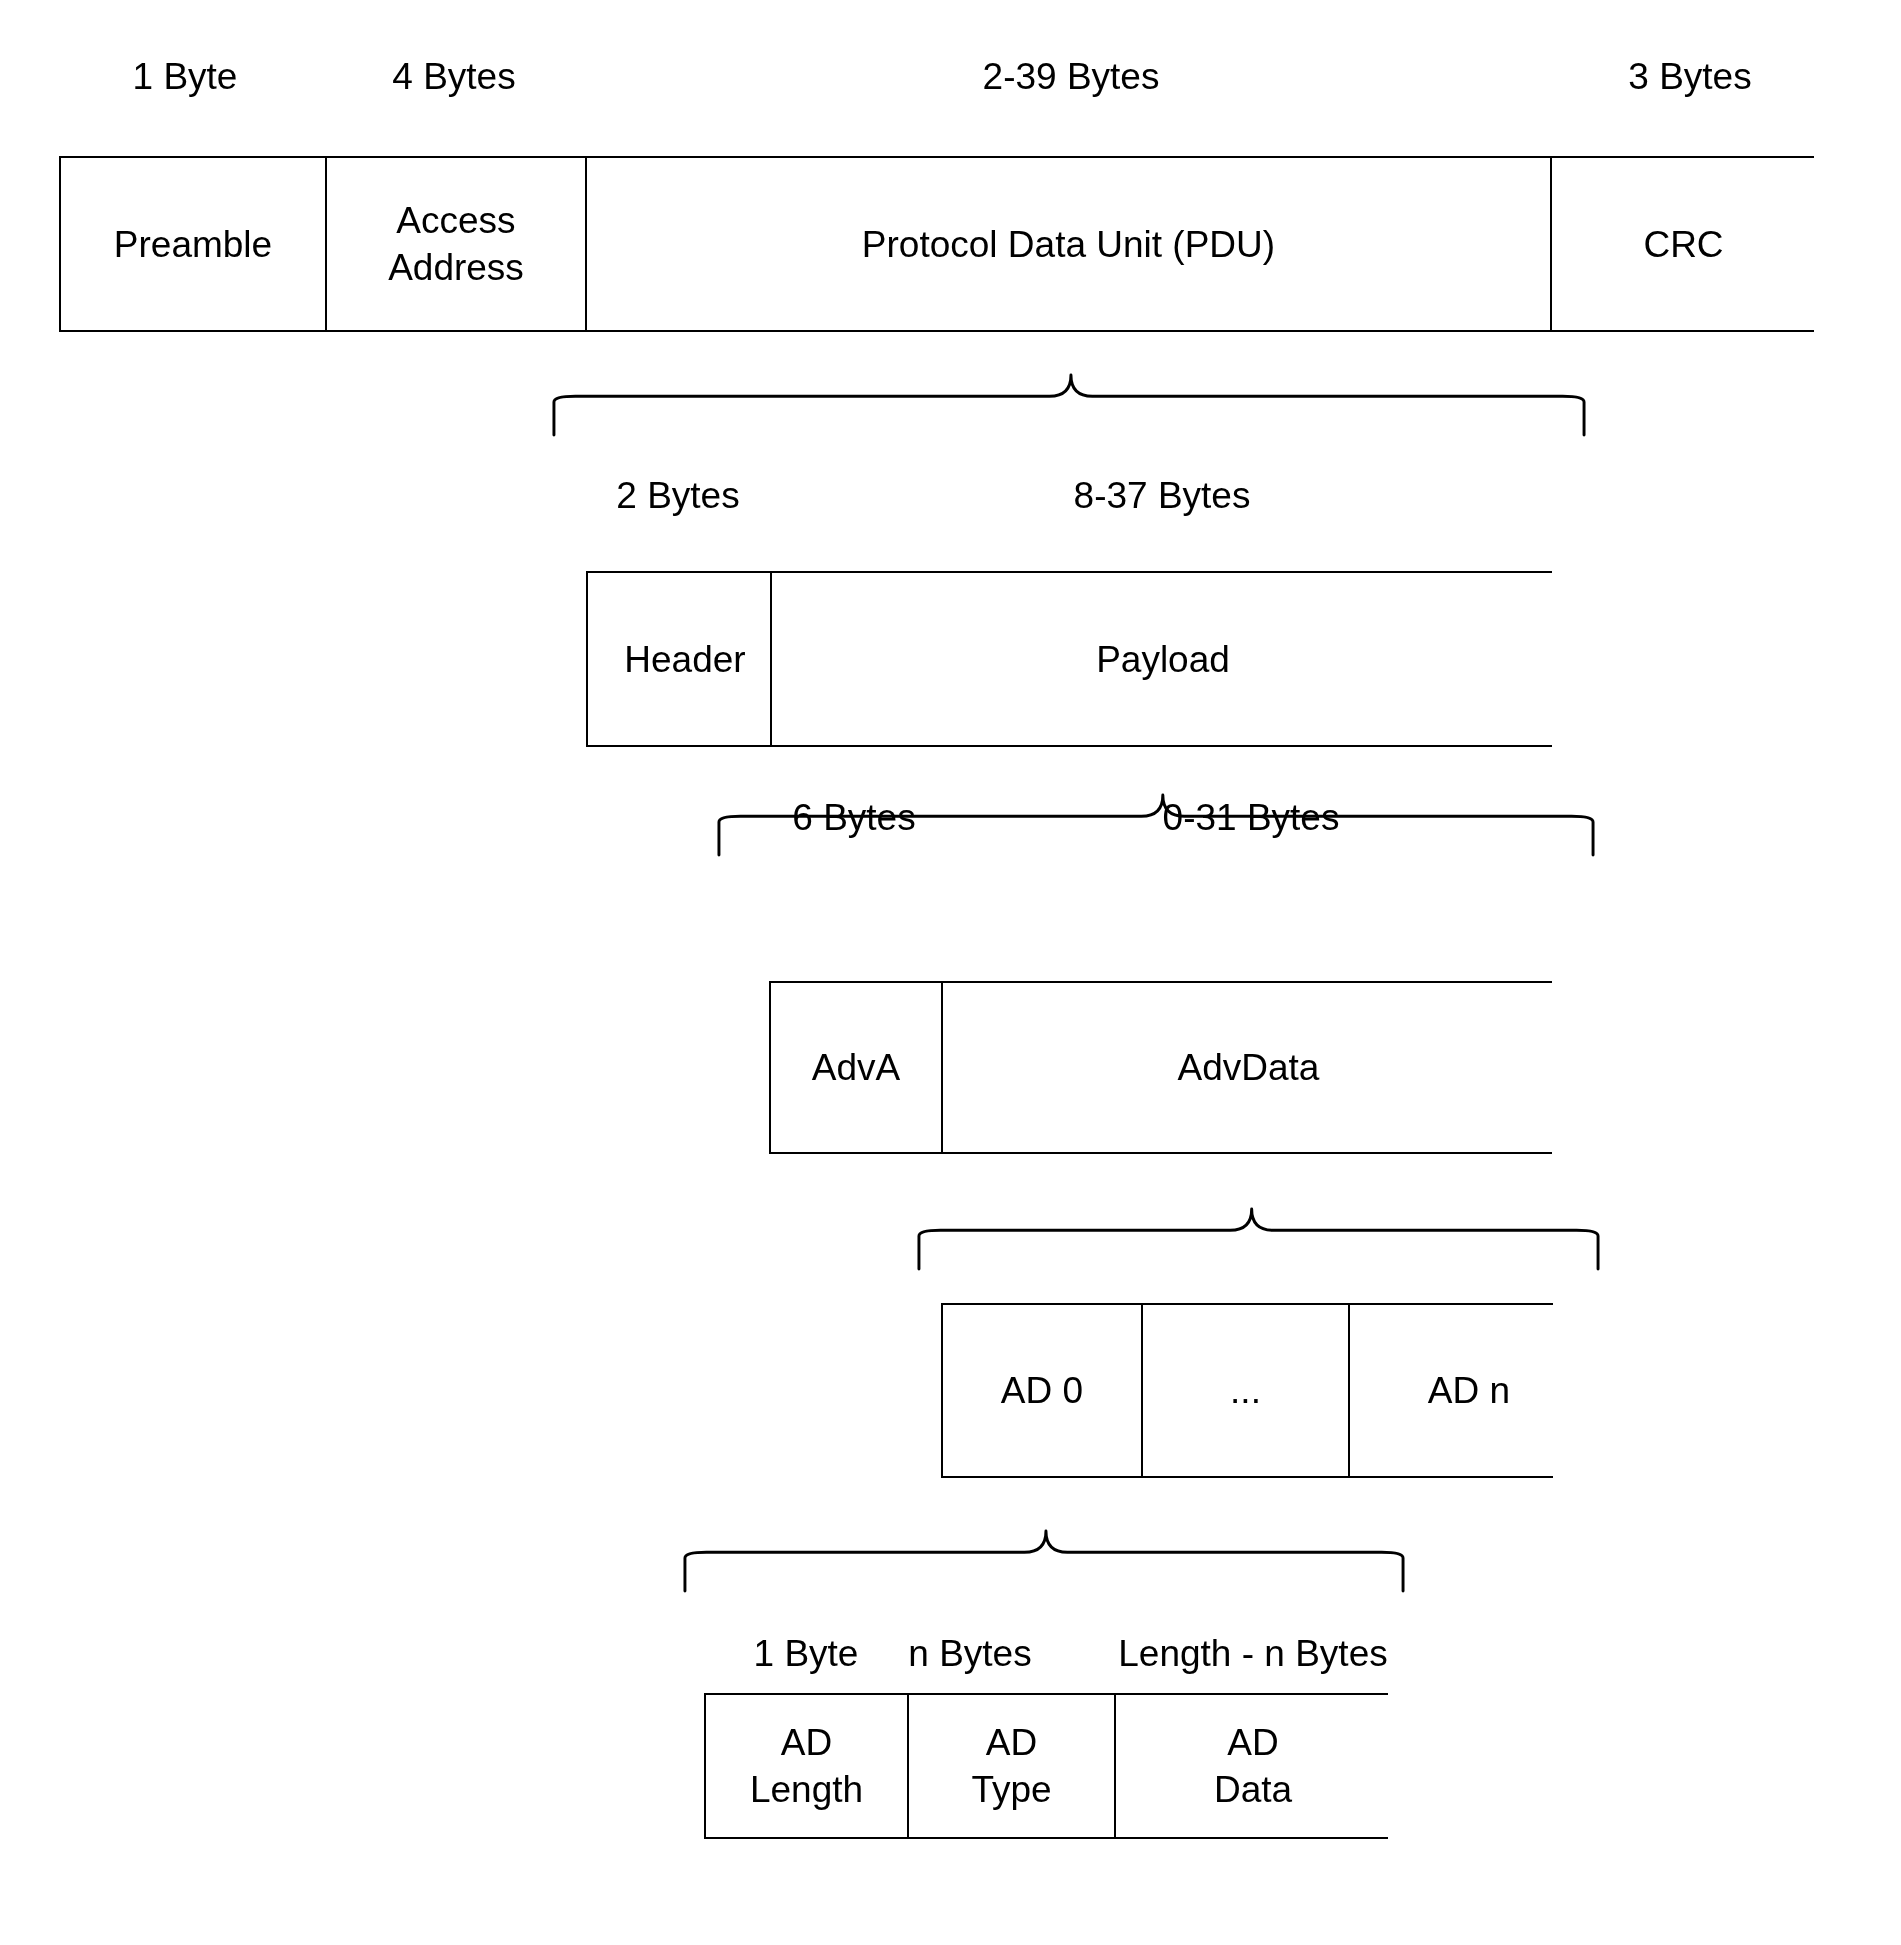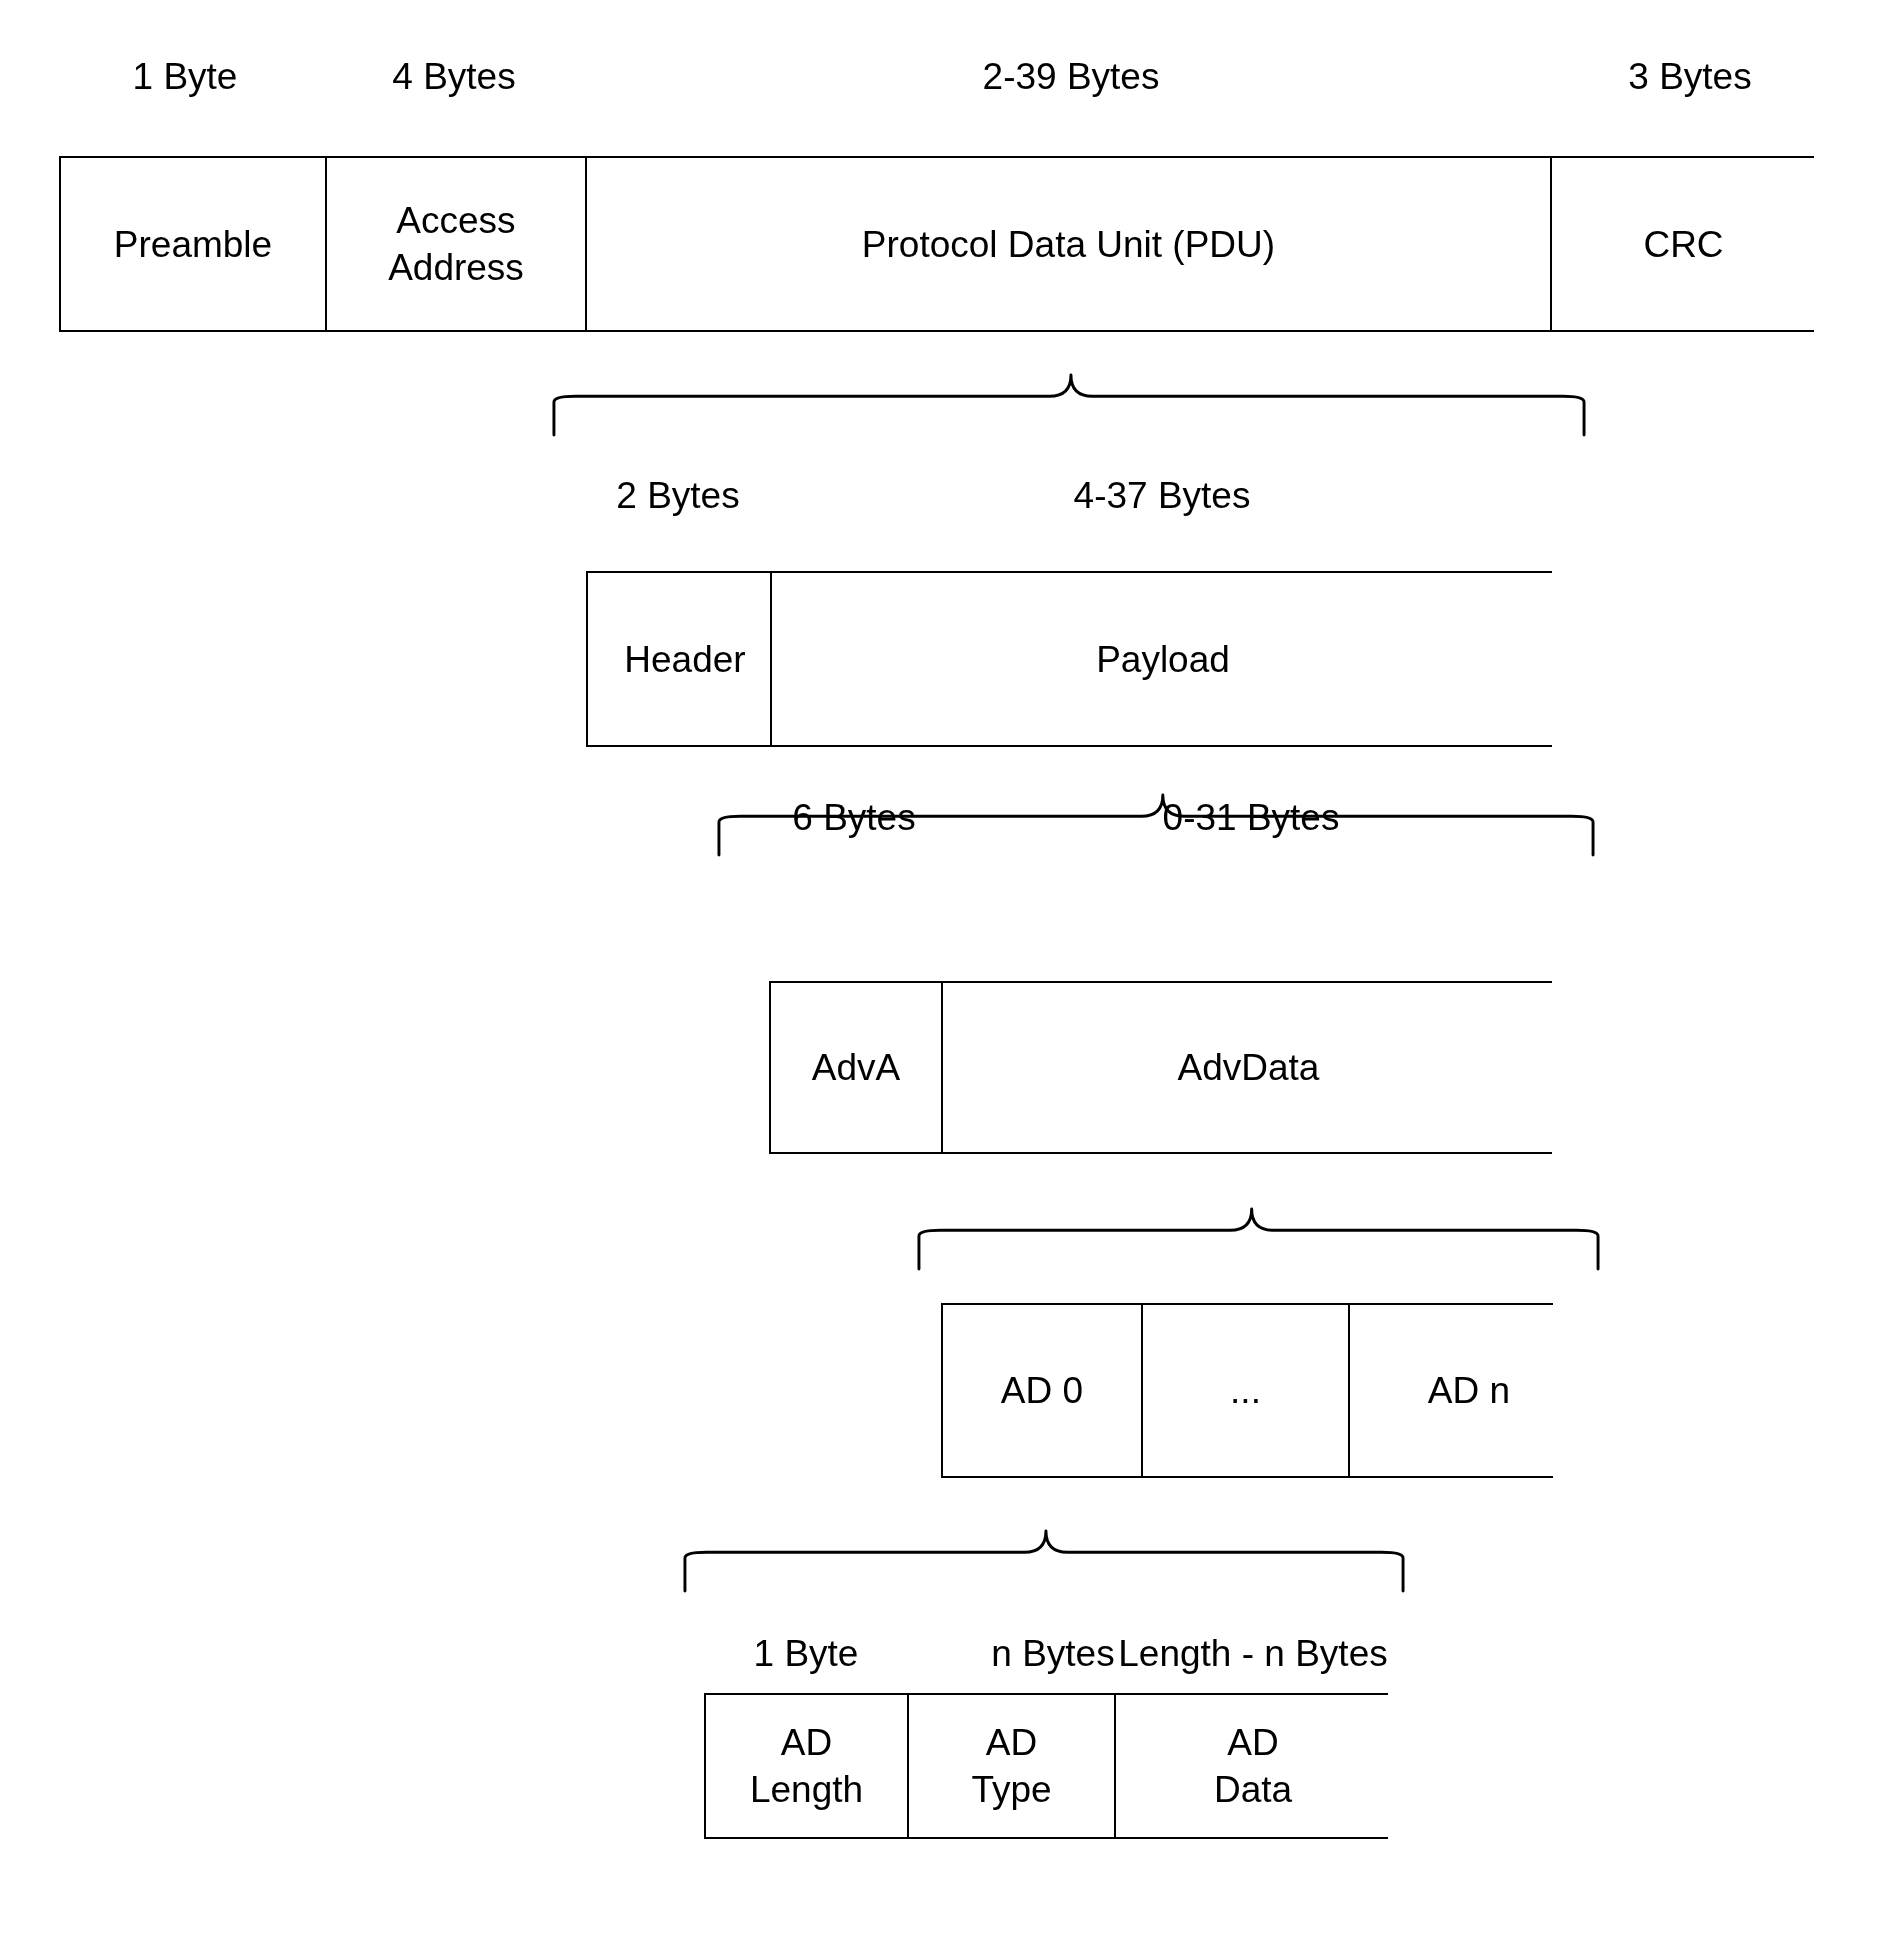--- a/index.html
+++ b/index.html
@@ -116,21 +116,21 @@
 Address</span>
       </div>
       <div class="cell" style="width: 965px; flex: 0 0 965px;">
         <span class="cell-text">Protocol Data Unit (PDU)</span>
       </div>
       <div class="cell" style="width: 263px; flex: 0 0 263px;">
         <span class="cell-text">CRC</span>
       </div>
     </div>
     <div class="size-label" style="left: 678px; top: 473px;">2 Bytes</div>
-    <div class="size-label" style="left: 1162px; top: 473px;">4-37 Bytes</div>
+    <div class="size-label" style="left: 1162px; top: 473px;">8-37 Bytes</div>
     <div class="row" style="left: 586px; top: 571px; width: 966px; height: 176px;">
       <div class="cell" style="width: 184px; flex: 0 0 184px; padding-left: 12px;">
         <span class="cell-text">Header</span>
       </div>
       <div class="cell" style="width: 782px; flex: 0 0 782px;">
         <span class="cell-text">Payload</span>
       </div>
     </div>
     <div class="size-label" style="left: 854px; top: 795px;">6 Bytes</div>
     <div class="size-label" style="left: 1251px; top: 795px;">0-31 Bytes</div>
@@ -147,21 +147,21 @@
         <span class="cell-text">AD 0</span>
       </div>
       <div class="cell" style="width: 207px; flex: 0 0 207px;">
         <span class="cell-text">...</span>
       </div>
       <div class="cell" style="width: 206px; flex: 0 0 206px; padding-left: 32px;">
         <span class="cell-text">AD n</span>
       </div>
     </div>
     <div class="size-label" style="left: 806px; top: 1631px;">1 Byte</div>
-    <div class="size-label" style="left: 1053px; top: 1631px;">n Bytes</div>
+    <div class="size-label" style="left: 970px; top: 1631px;">n Bytes</div>
     <div class="size-label" style="left: 1253px; top: 1631px;">Length - n Bytes</div>
     <div class="row" style="left: 704px; top: 1693px; width: 684px; height: 146px;">
       <div class="cell" style="width: 203px; flex: 0 0 203px;">
         <span class="cell-text">AD
 Length</span>
       </div>
       <div class="cell" style="width: 207px; flex: 0 0 207px;">
         <span class="cell-text">AD
 Type</span>
       </div>

